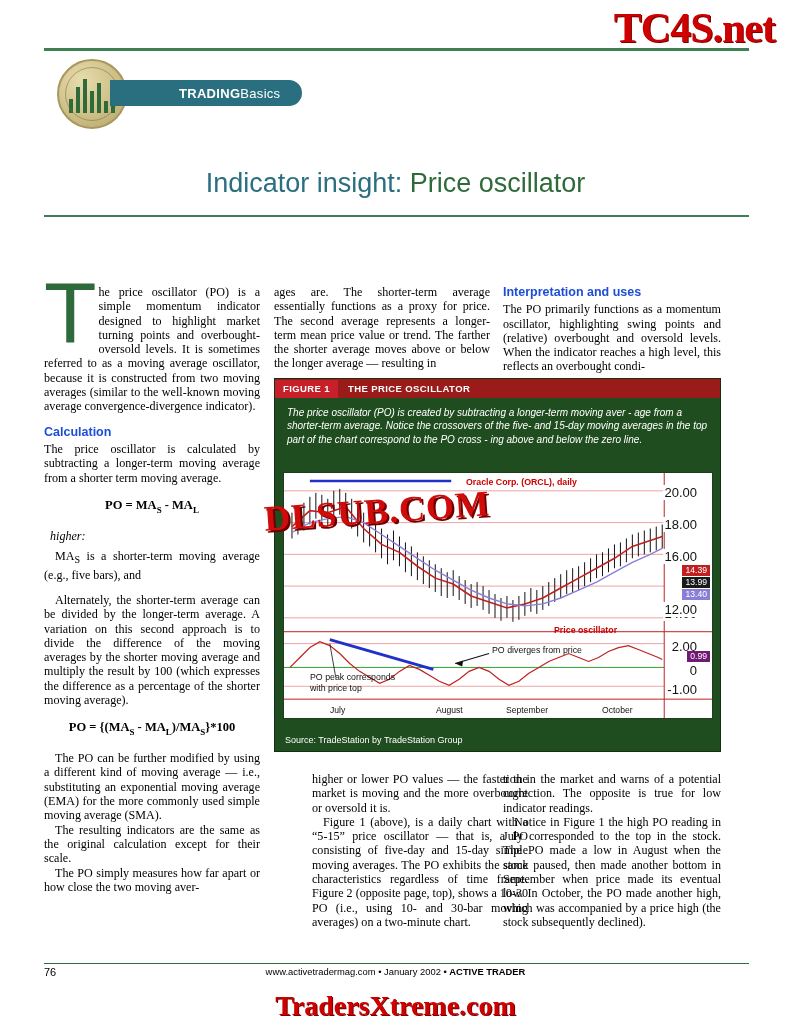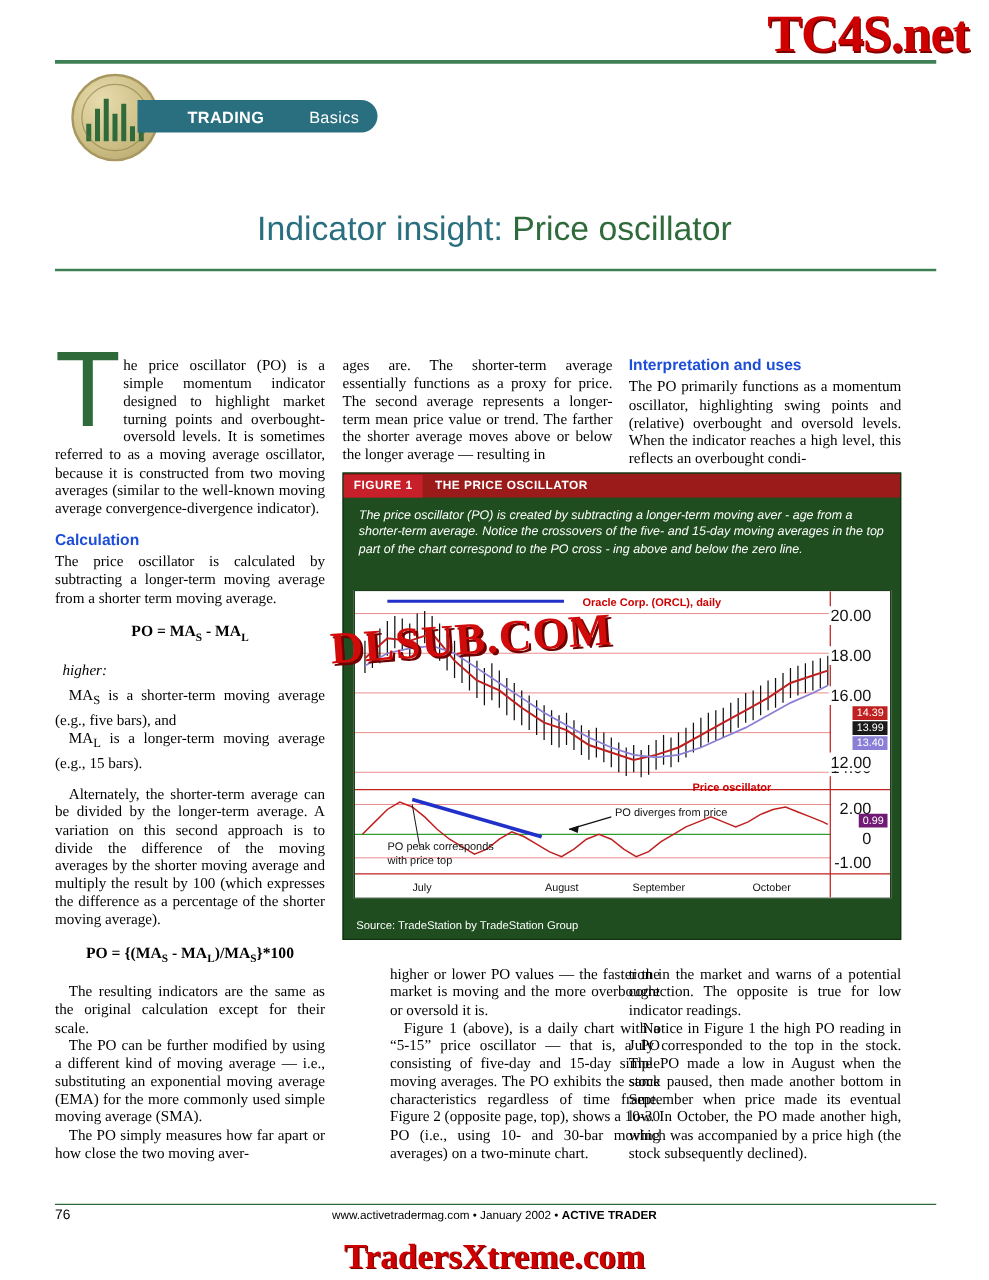--- a/index.html
+++ b/index.html
@@ -35,23 +35,22 @@
   }
 
   
   .hdr-rule{
     position:absolute;left:44px;top:48px;width:705px;height:3px;background:#3f7f54;
   }
   .hdr-pill{
     position:absolute;left:110px;top:80px;width:192px;height:26px;
     background:#2a6f7f;border-radius:0 13px 13px 0;
     color:#fff;font-family:"Liberation Sans", sans-serif;font-size:13px;
-    display:flex;align-items:center;padding-left:40px;box-sizing:border-box;
+    display:flex;align-items:center;padding-left:69px;box-sizing:border-box;
     letter-spacing:.3px;
-    gap:36px;
   }
   .hdr-pill b{font-weight:bold;}
   .logo{
     position:absolute;left:57px;top:59px;width:66px;height:66px;border-radius:50%;
     background:radial-gradient(circle at 35% 30%, #e8dcae 0%, #cdbf86 55%, #b3a46a 100%);
     border:2px solid #a8985f;overflow:hidden;
   }
   .logo .bars{position:absolute;left:10px;top:14px;width:46px;height:38px;}
   .logo .bars i{position:absolute;bottom:0;width:4px;background:#2f6b3a;display:block;}
   .logo:after{
@@ -187,26 +186,25 @@
 
   <div class="col col1">
     <p class="noind">
       <span class="dropcap">T</span><span>he price oscillator (PO) is a simple momentum indicator designed to highlight market turning points and overbought-oversold levels. It is sometimes referred to as a moving average oscillator, because it is constructed from two moving averages (similar to the well-known moving average convergence-divergence indicator).</span>
     </p>
     <h3 class="sub">Calculation</h3>
     <p class="noind"><span>The price oscillator is calculated by subtracting a longer-term moving average from a shorter term moving average.</span></p>
     <div class="formula" id="f1">PO = MA<sub>S</sub> - MA<sub>L</sub></div>
     <div class="where">higher:</div>
     <p id="d1">MA<sub>S</sub> is a shorter-term moving average (e.g., five bars), and</p>
-    <p id="d2">MA<sub>L</sub> is a longer-term moving average (e.g., 15 bars).</p>
     <div class="gap"></div>
     <p><span>Alternately, the shorter-term average can be divided by the longer-term average. A variation on this second approach is to divide the difference of the moving averages by the shorter moving average and multiply the result by 100 (which expresses the difference as a percentage of the shorter moving average).</span></p>
     <div class="formula" id="f2">PO = {(MA<sub>S</sub> - MA<sub>L</sub>)/MA<sub>S</sub>}*100</div>
+    <p><span>The PO can be further modified by using a different kind of moving average — i.e., substituting an exponential moving average (EMA) for the more commonly used simple moving average (SMA).</span></p>
     <p><span>The resulting indicators are the same as the original calculation except for their scale.</span></p>
-    <p><span>The PO can be further modified by using a different kind of moving average — i.e., substituting an exponential moving average (EMA) for the more commonly used simple moving average (SMA).</span></p>
     <p><span>The PO simply measures how far apart or how close the two moving aver-</span></p>
   </div>
 
   <div class="col col2">
     <p class="noind"><span>ages are. The shorter-term average essentially functions as a proxy for price. The second average represents a longer-term mean price value or trend. The farther the shorter average moves above or below the longer average — resulting in</span></p>
   </div>
 
   <div class="col col3">
     <h3 class="sub" style="margin-top:0">Interpretation and uses</h3>
     <p class="noind"><span>The PO primarily functions as a momentum oscillator, highlighting swing points and (relative) overbought and oversold levels. When the indicator reaches a high level, this reflects an overbought condi-</span></p>

